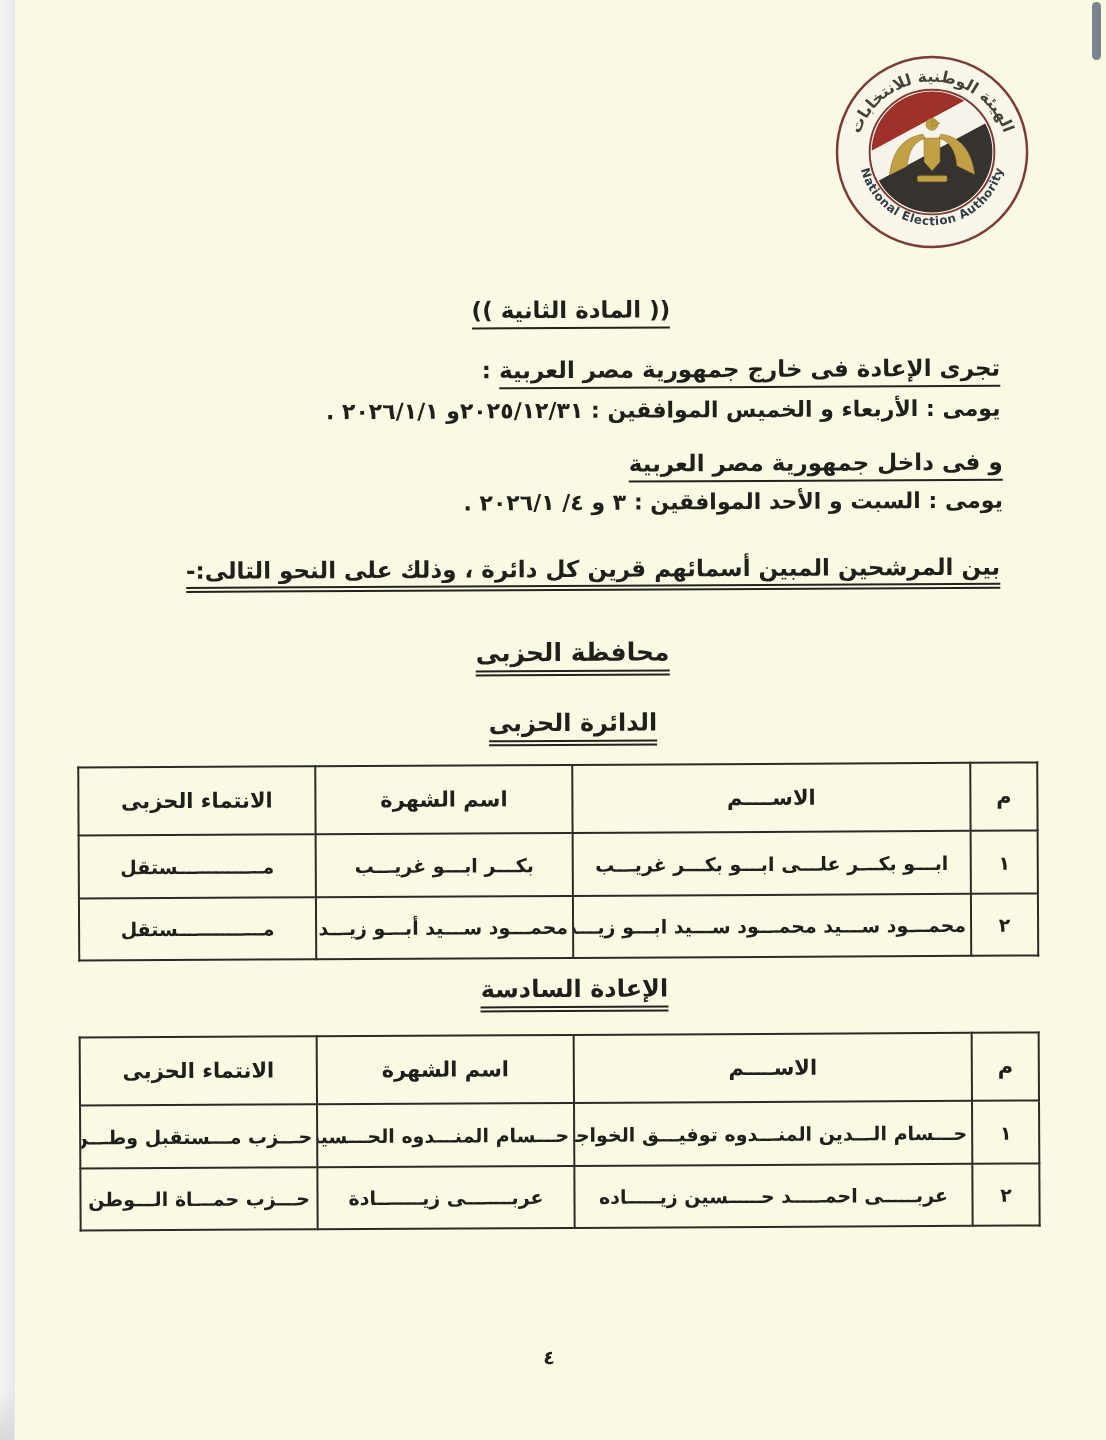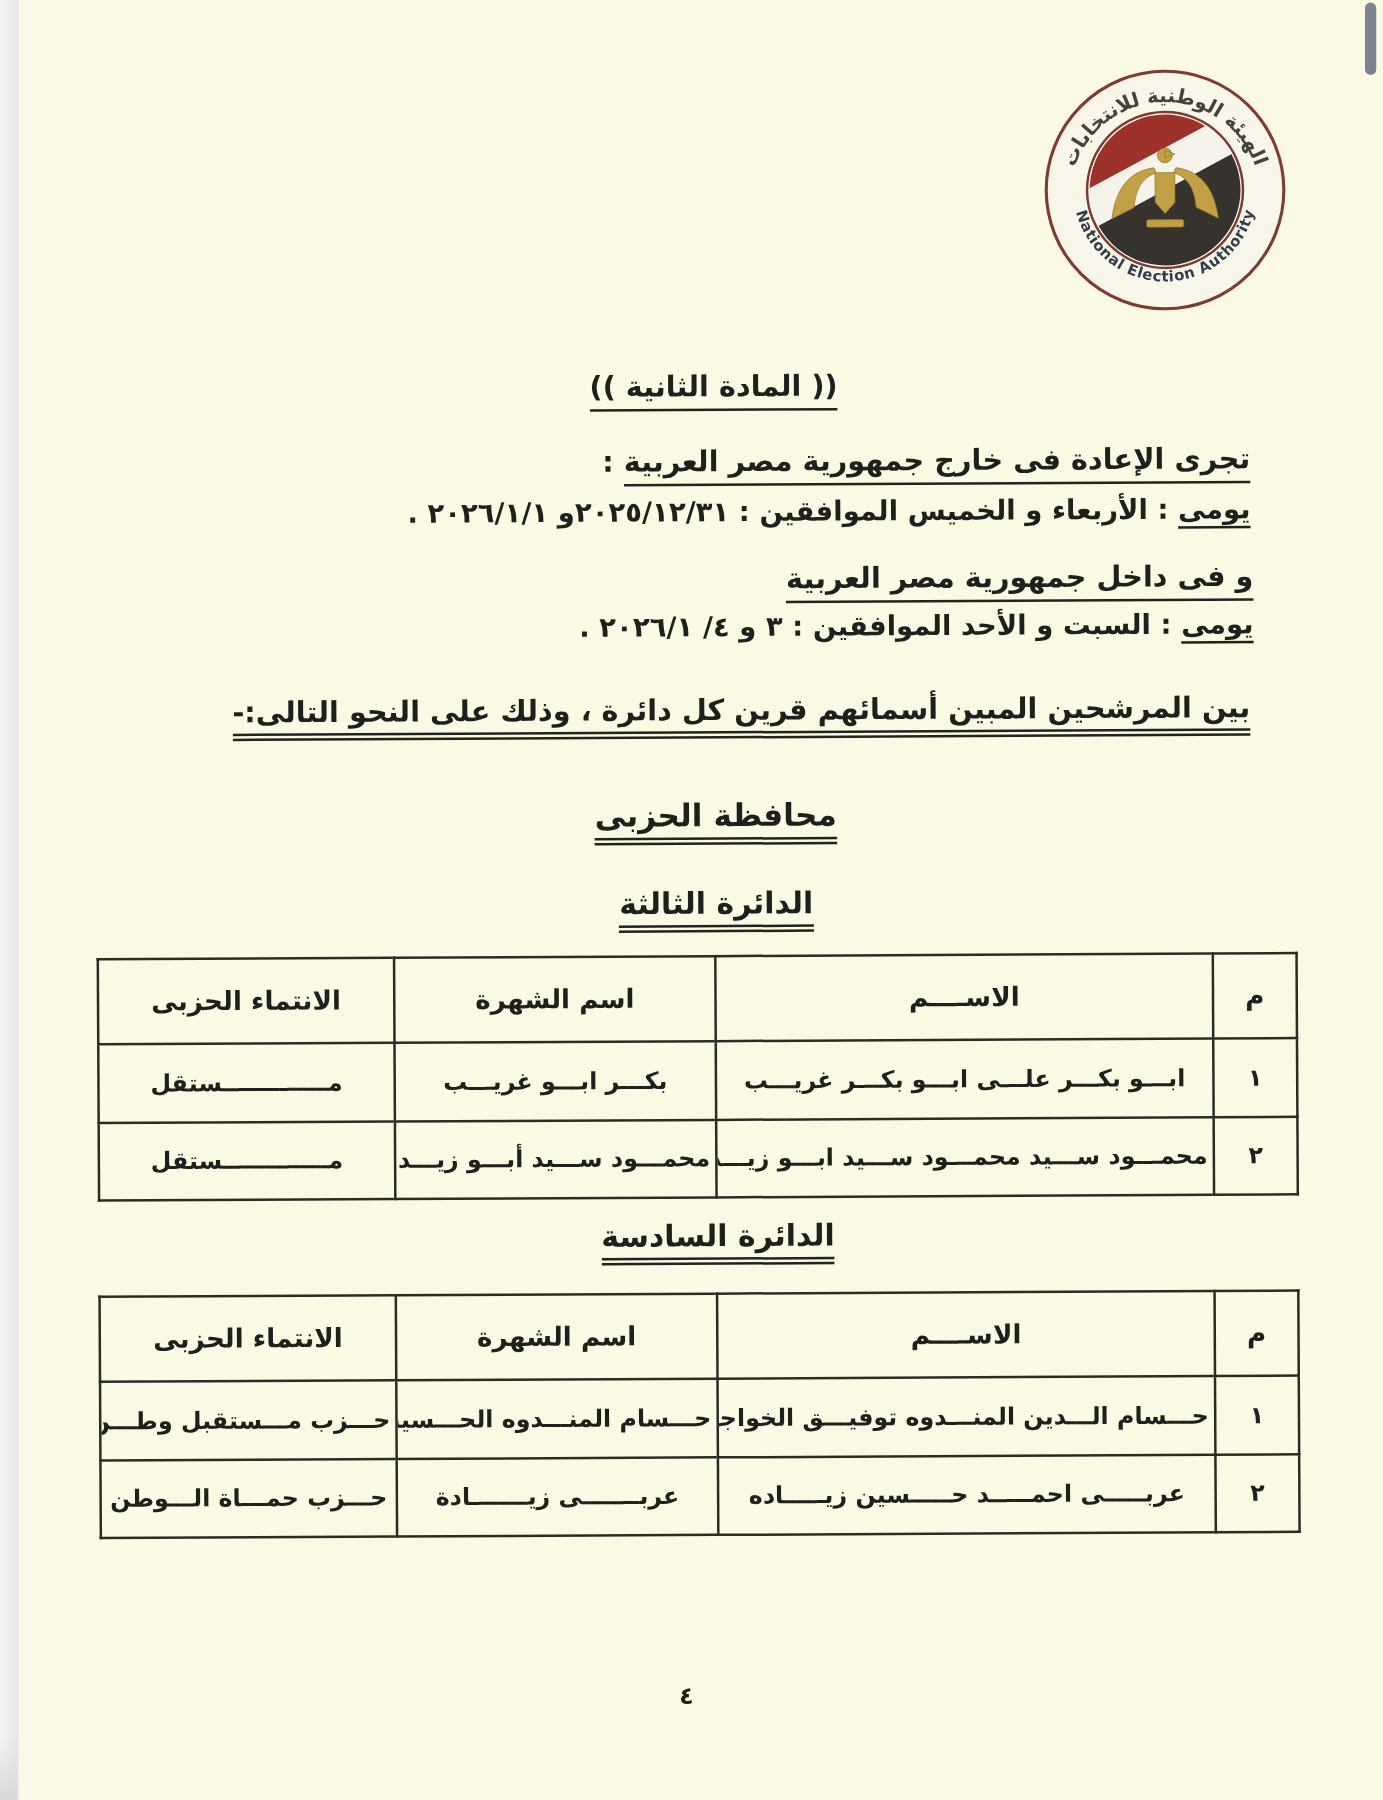--- a/index.html
+++ b/index.html
@@ -22,21 +22,21 @@
     background:#7b848e;border-radius:5px;
   }
   .doc{
     position:absolute;inset:0;direction:rtl;
     transform:rotate(-0.3deg);transform-origin:50% 50%;
     font-weight:bold;
   }
   .seal{position:absolute;left:836px;top:55px;width:198px;height:198px;}
   .line{position:absolute;white-space:nowrap;font-weight:bold;}
   .centered{left:40px;right:0;text-align:center;}
-  .u{text-decoration:underline;text-decoration-thickness:2px;text-underline-offset:6px;}
+  .u{text-decoration-thickness:2px;text-underline-offset:6px;}
   .single-u{display:inline-block;border-bottom:2.2px solid #22221e;padding-bottom:4px;}
   .dblo{display:inline-block;border-bottom:2px solid #22221e;padding-bottom:2px;}
   .dbli{display:inline-block;border-bottom:2px solid #22221e;padding-bottom:3px;}
   .title-line{font-size:23px;}
   .body-line{font-size:23px;}
   .days-line{font-size:22px;}
   .gov-line{font-size:25px;}
   .district-line{font-size:24px;}
   table.cand{
     position:absolute;left:77px;width:959px;
@@ -113,21 +113,21 @@
 
   <div class="line body-line" style="top:556px;right:105px;">
     <span class="dblo"><span class="dbli">بين المرشحين المبين أسمائهم قرين كل دائرة ، وذلك على النحو التالى:-</span></span>
   </div>
 
   <div class="line centered gov-line" style="top:638px;">
     <span class="dblo"><span class="dbli">محافظة الحزبى</span></span>
   </div>
 
   <div class="line centered district-line" style="top:709px;">
-    <span class="dblo"><span class="dbli">الدائرة الثالثة</span></span>
+    <span class="dblo"><span class="dbli">الدائرة الحزبى</span></span>
   </div>
 
   <table class="cand" style="top:764px;height:195px;">
     <colgroup>
         <col style="width:67px">
         <col style="width:398px">
         <col style="width:257px">
         <col style="width:237px">
       </colgroup>
     <tbody>
@@ -146,21 +146,21 @@
     <tr>
       <td class="numcell">٢</td>
       <td>محمـــود ســـيد محمـــود ســـيد ابـــو زيـــد</td>
       <td>محمـــود ســـيد أبـــو زيـــد</td>
       <td>مـــــــــــــستقل</td>
     </tr>
   </tbody>
     </table>
 
   <div class="line centered district-line" style="top:975px;">
-    <span class="dblo"><span class="dbli">الدائرة السادسة</span></span>
+    <span class="dblo"><span class="dbli">الإعادة السادسة</span></span>
   </div>
 
   <table class="cand" style="top:1034px;height:195px;">
     <colgroup>
         <col style="width:67px">
         <col style="width:398px">
         <col style="width:257px">
         <col style="width:237px">
       </colgroup>
     <tbody>

